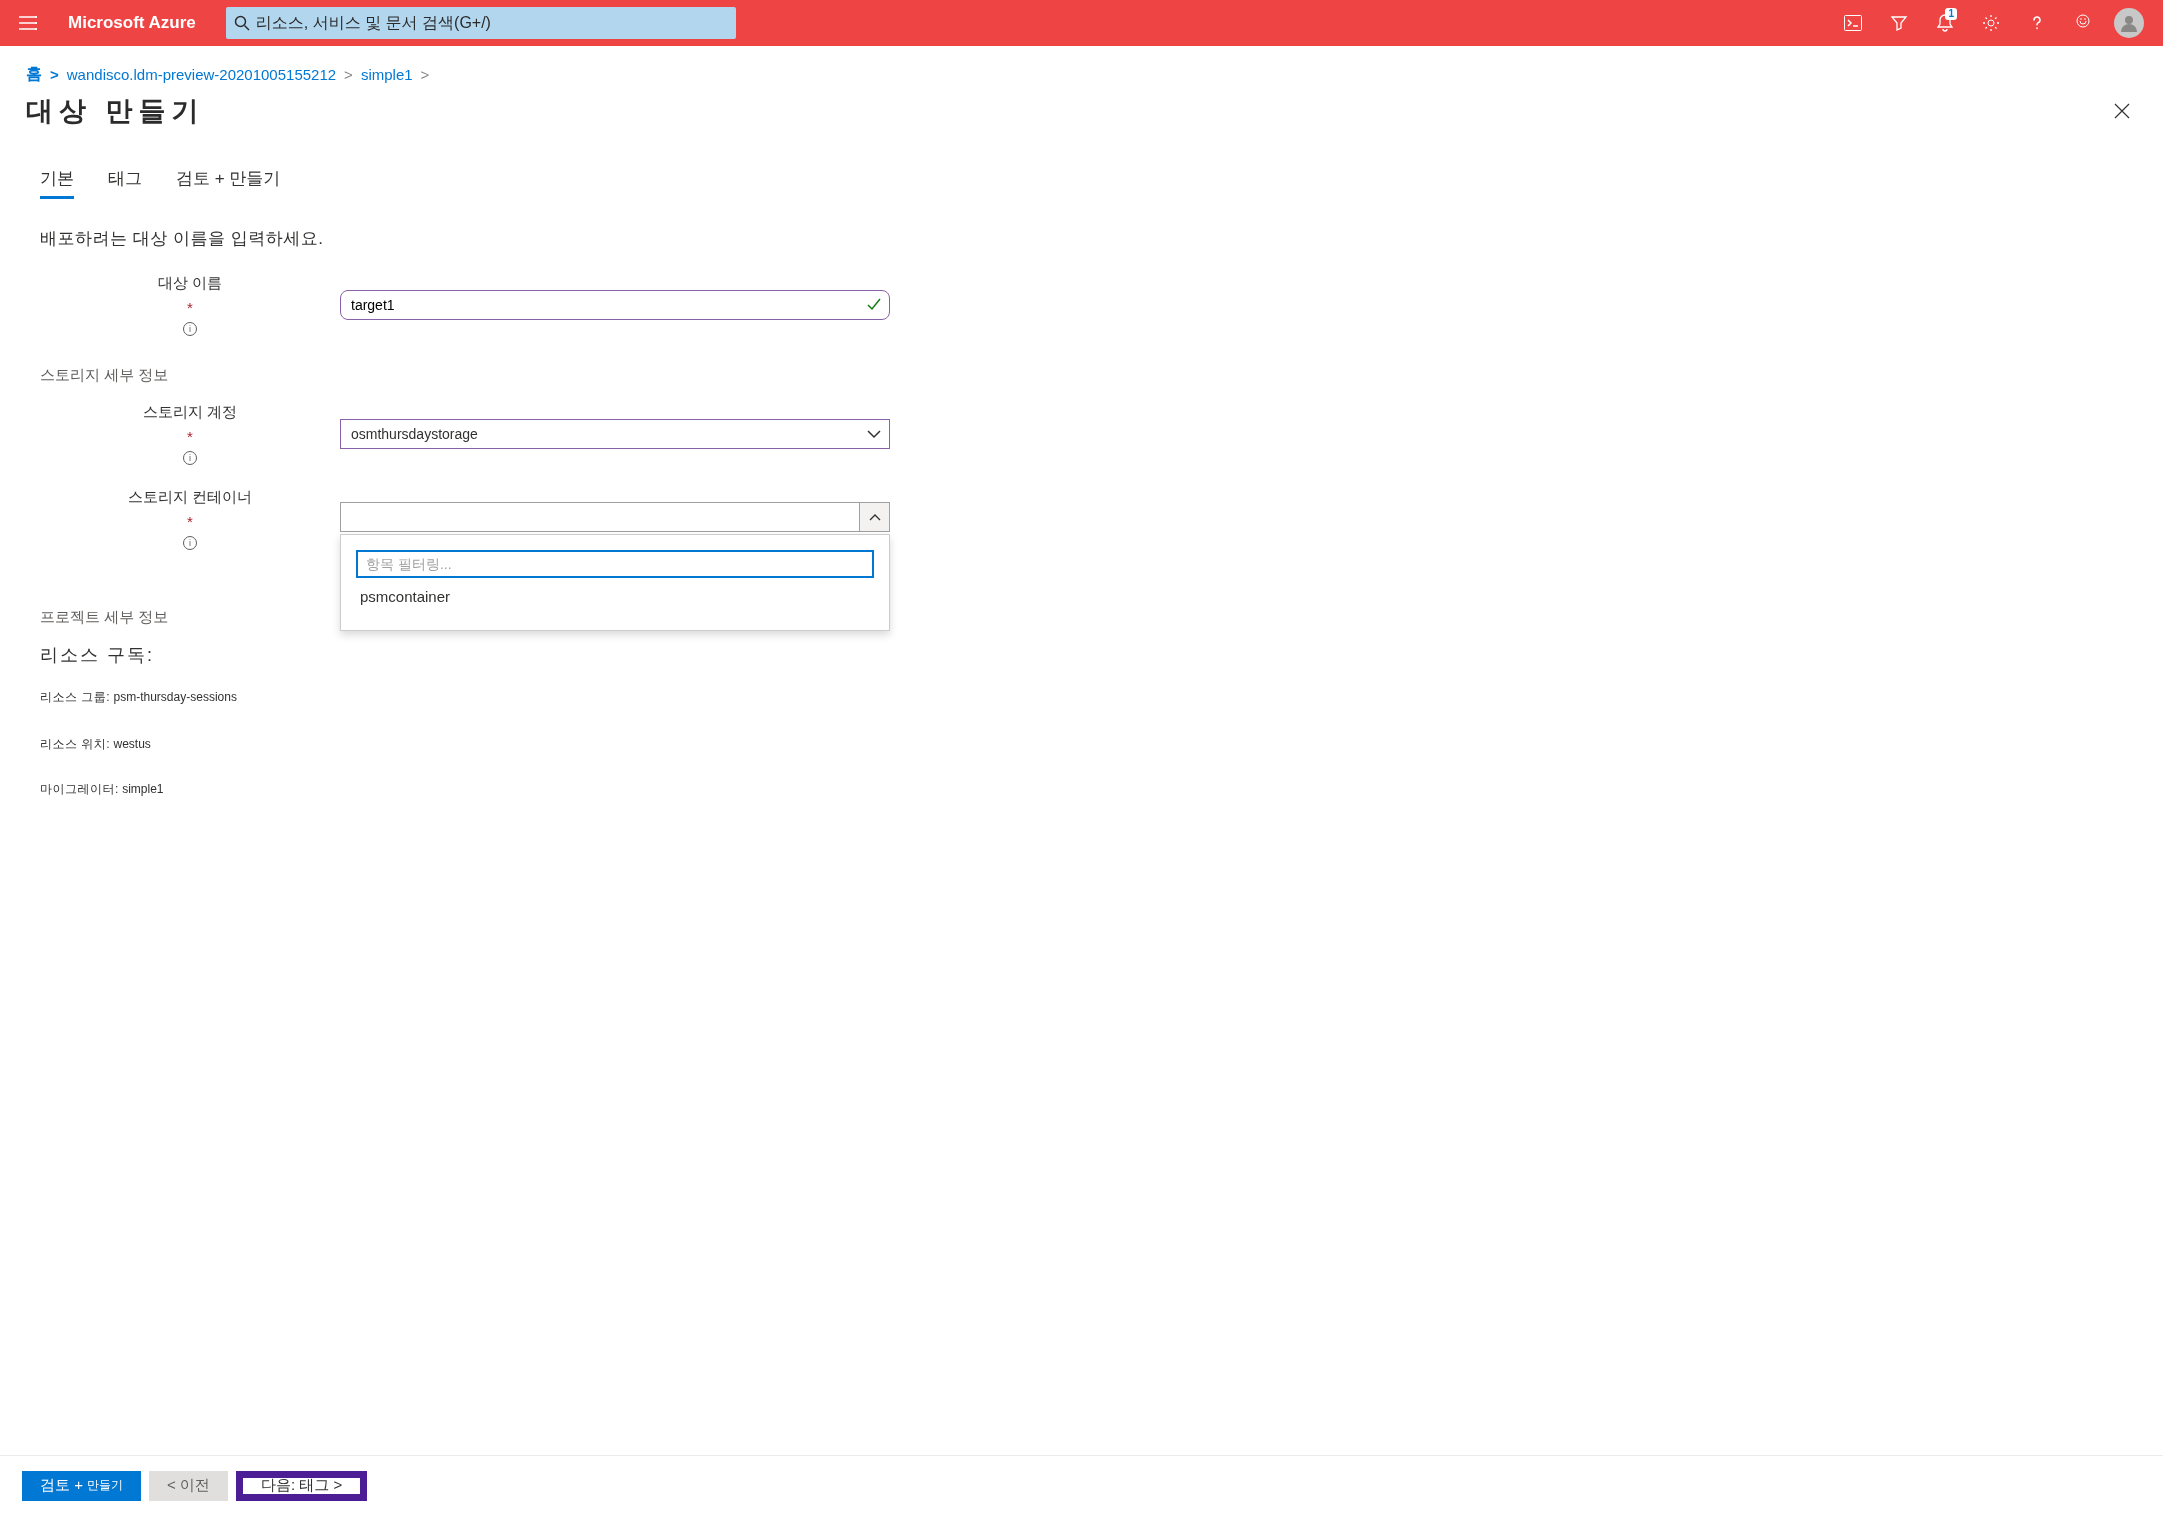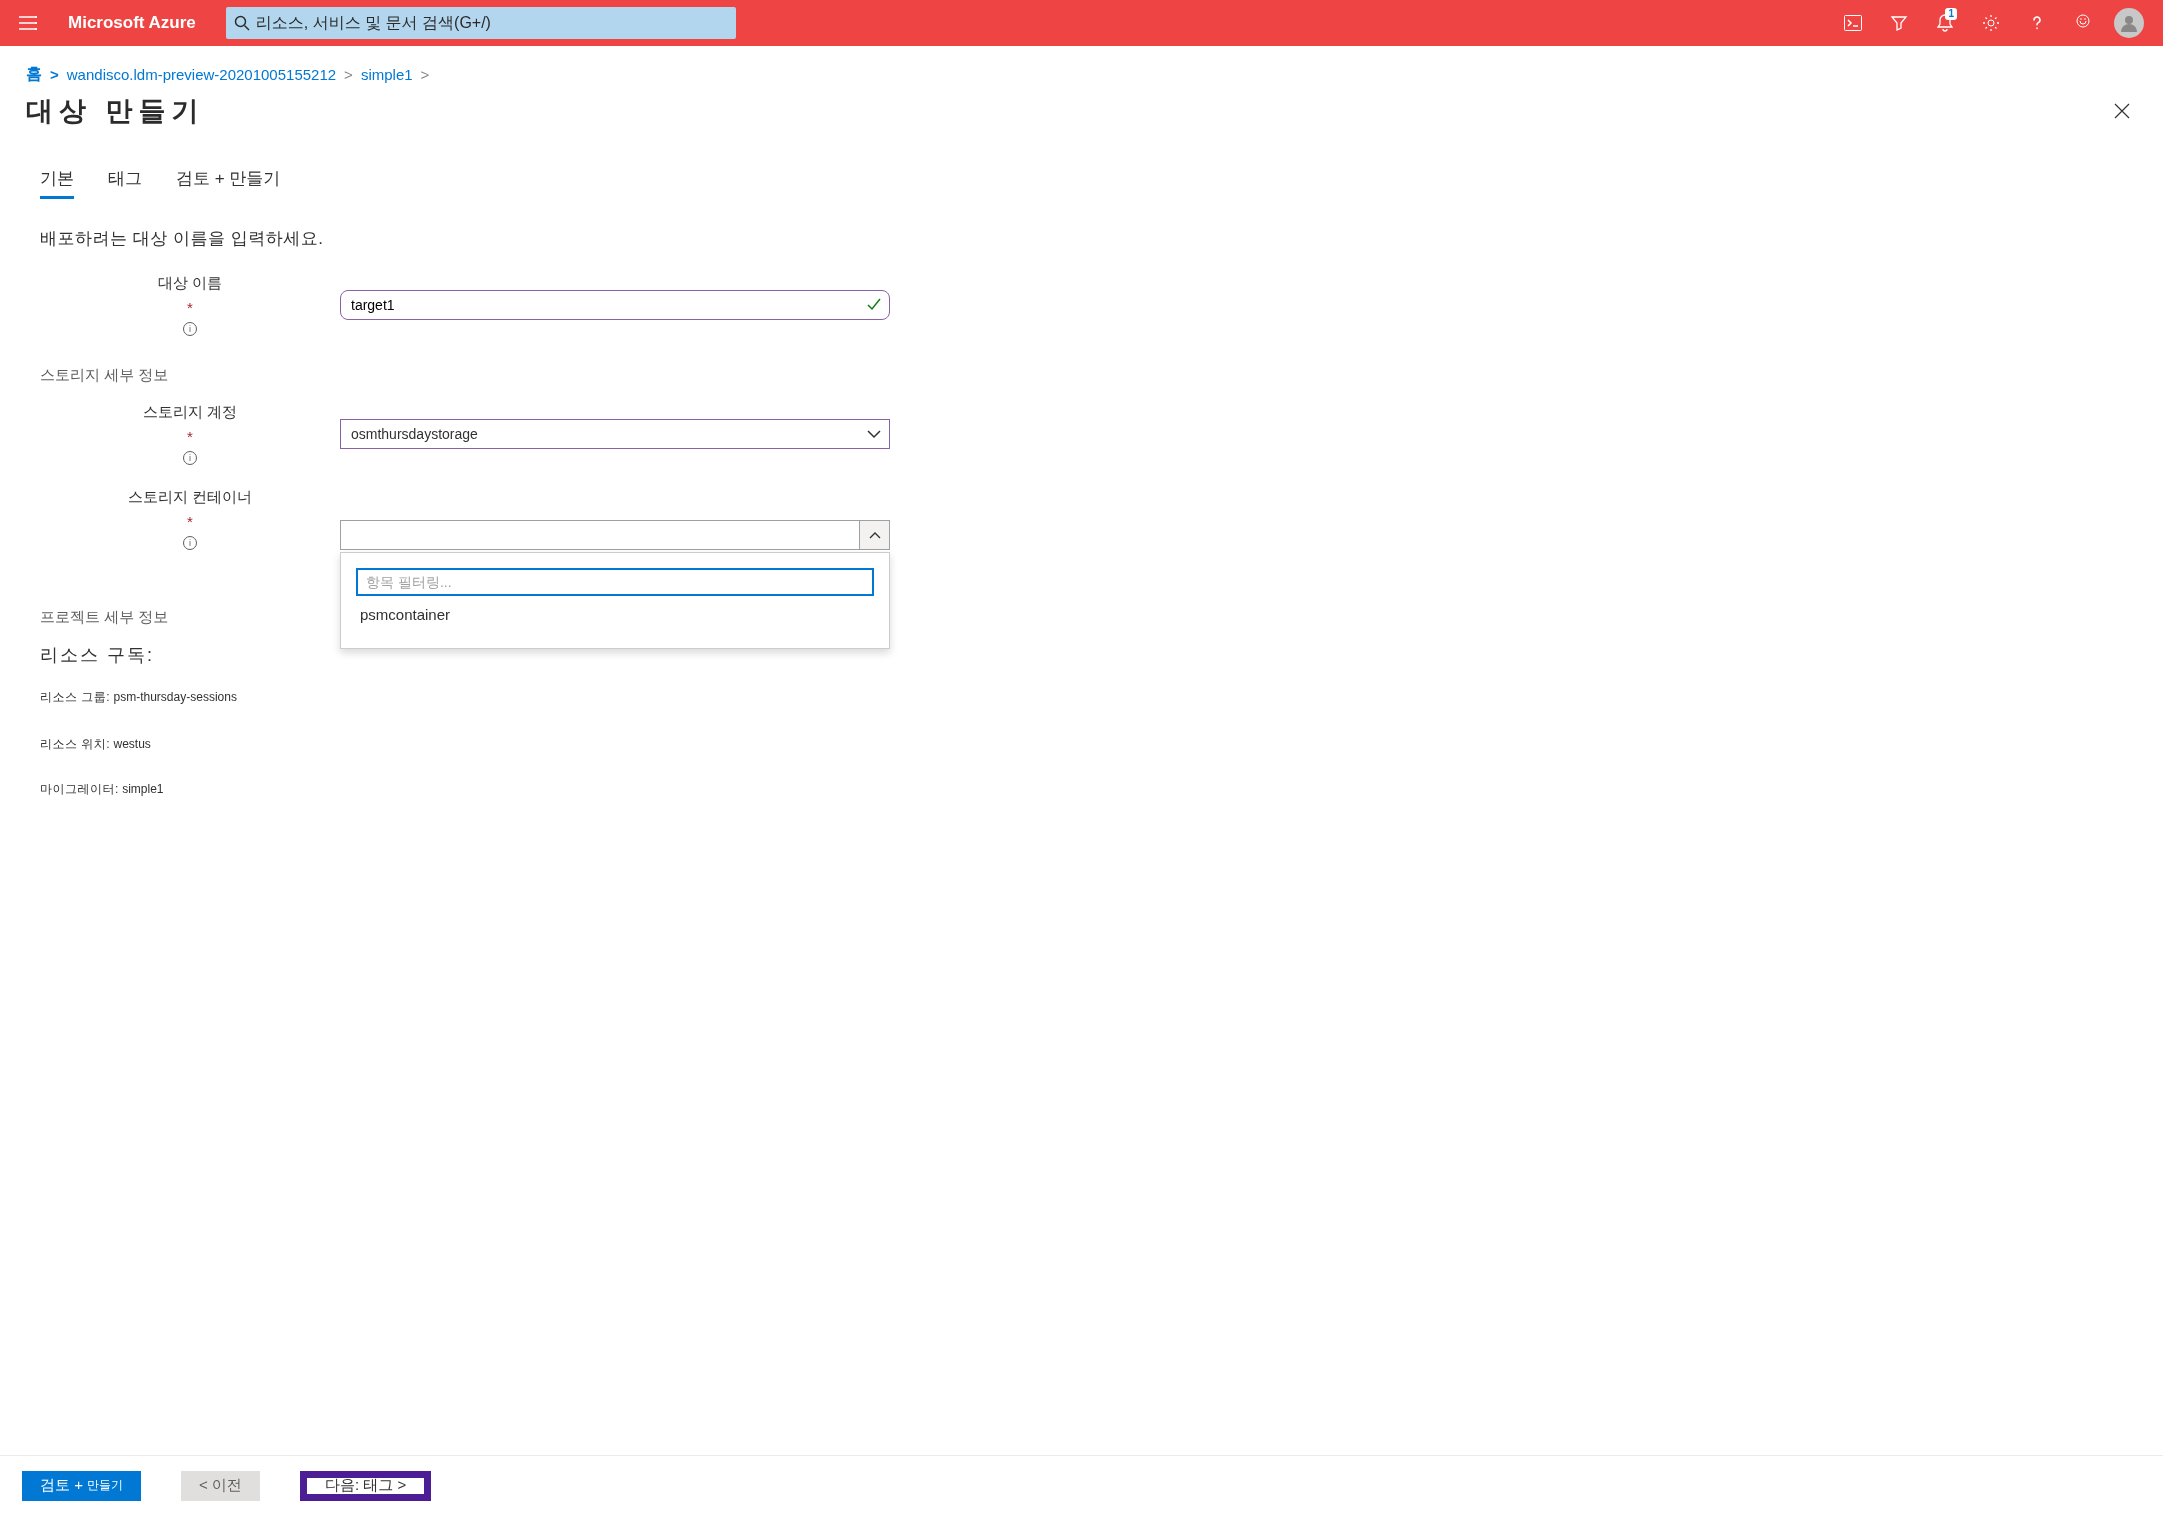--- a/index.html
+++ b/index.html
@@ -65,21 +65,21 @@
 
 .section-heading { font-size: 15px; color: #605e5c; margin-top: 30px; margin-bottom: 18px; }
 .section-heading2 { font-size: 16px; color: #323130; margin-top: 38px; margin-bottom: 16px; }
 
 
 .info-line { font-size: 12px; color: #323130; margin-bottom: 20px; }
 .info-line .lbl { letter-spacing: 0.5px; }
 .sublabel { font-size: 18px; color: #323130; letter-spacing: 2px; margin-bottom: 22px; }
 
 
-.bottom-bar { position: fixed; bottom: 0; left: 0; right: 0; height: 60px; background: #fff; border-top: 1px solid #edebe9; display: flex; align-items: center; padding: 0 22px; gap: 40px; }
+.bottom-bar { position: fixed; bottom: 0; left: 0; right: 0; height: 60px; background: #fff; border-top: 1px solid #edebe9; display: flex; align-items: center; padding: 0 22px; gap: 8px; }
 .btn { height: 30px; padding: 0 18px; font-size: 15px; border: none; cursor: pointer; display: inline-flex; align-items: center; justify-content: center; }
 .btn-primary { background: #0078d4; color: #fff; }
 .btn-disabled { background: #e1dfdd; color: #605e5c; cursor: not-allowed; }
 .btn-outline { background: #fff; border: 7px solid #4c1d95; color: #323130; }
 .btn-sm-text { font-size: 12px; margin-left: 4px; }
 </style>
 </head>
 <body>
 
 <div class="topbar">
@@ -205,21 +205,21 @@
         <span>osmthursdaystorage</span>
         <span class="chevron">
           <svg width="14" height="10" viewBox="0 0 14 10">
               <path d="M1 2l6 6 6-6" stroke="#323130" stroke-width="1.5" fill="none"></path>
             </svg>
         </span>
       </div>
     </div>
   </div>
 
-  <div class="form-row" style="align-items:flex-end;">
+  <div class="form-row" style="align-items:center;">
     <div class="form-label" style="padding-top:5px;">
       <span>스토리지 컨테이너</span>
         <span class="req">*</span>
       <span class="info-circle">i</span>
     </div>
     <div class="input-box">
       <div class="dropdown gray-border">
         <span></span>
         <div class="chevron-up-box">
           <svg width="12" height="8" viewBox="0 0 12 8">

